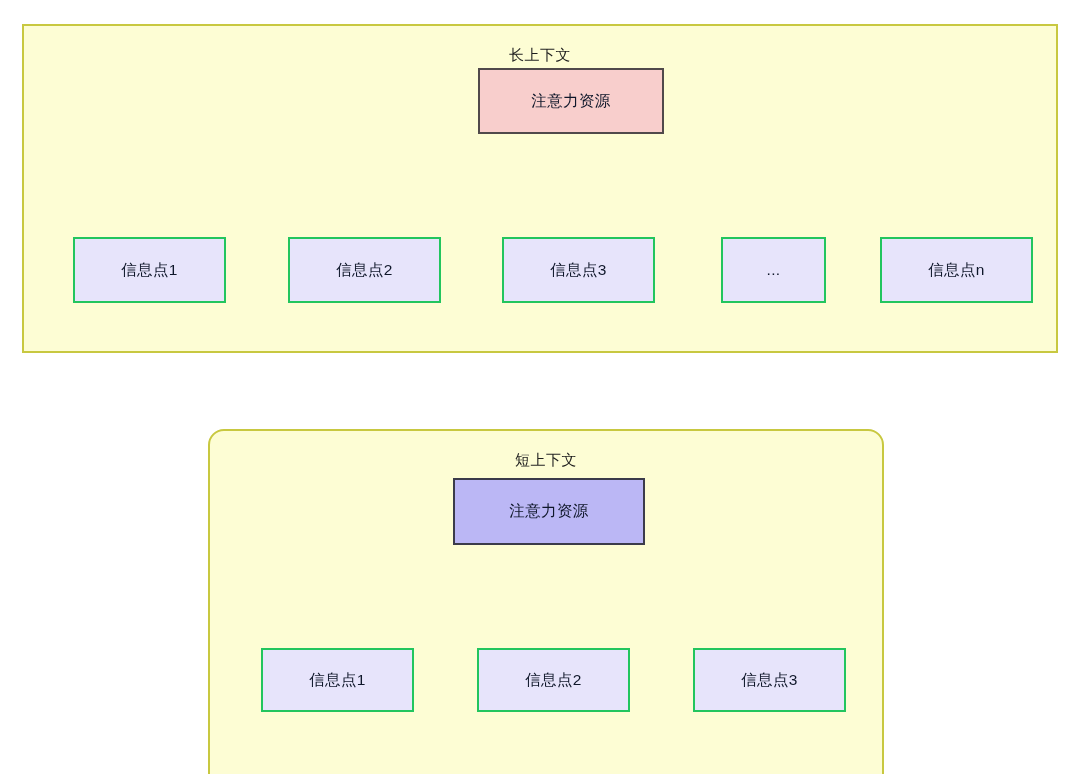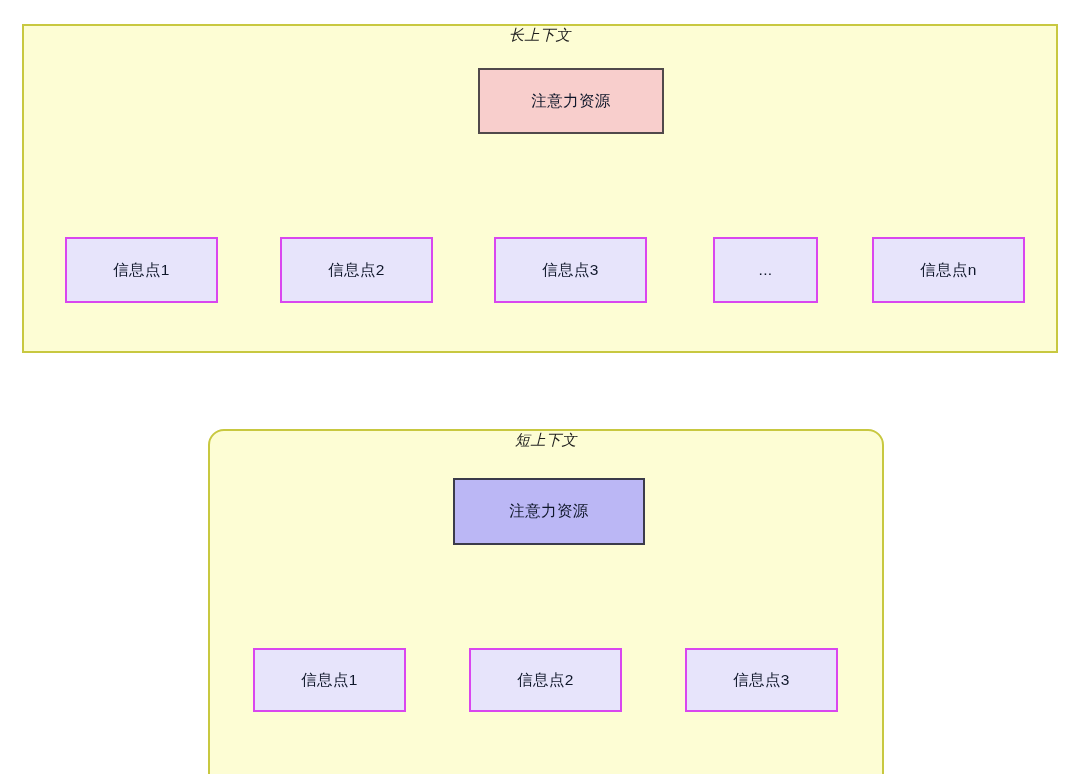--- a/index.html
+++ b/index.html
@@ -37,26 +37,25 @@
     left: 208px;
     top: 429px;
     width: 676px;
     height: 388px;
     border-radius: 16px;
   }
   .panel-title {
     position: absolute;
     width: 100%;
     text-align: center;
-    top: 0;
+    top: 20px;
     left: 0;
     font-size: 15px;
     color: #1d1d1d;
     letter-spacing: 0.5px;
-    font-style: italic;
   }
   .node {
     position: absolute;
     box-sizing: border-box;
     display: flex;
     align-items: center;
     justify-content: center;
     font-size: 15.5px;
     color: #0f172a;
     letter-spacing: 0.4px;
@@ -64,21 +63,22 @@
   .node-attn-long {
     background: #f8cecc;
     border: 2px solid #50494b;
   }
   .node-attn-short {
     background: #bbb7f5;
     border: 2px solid #3b3b4a;
   }
   .node-info {
     background: #e7e4fb;
-    border: 2px solid #d946ef;
+    border: 2px solid #22c55e;
+    margin-left: 8px;
   }
   svg#edges {
     position: absolute;
     left: 0;
     top: 0;
     width: 1080px;
     height: 774px;
     pointer-events: none;
     overflow: visible;
   }

